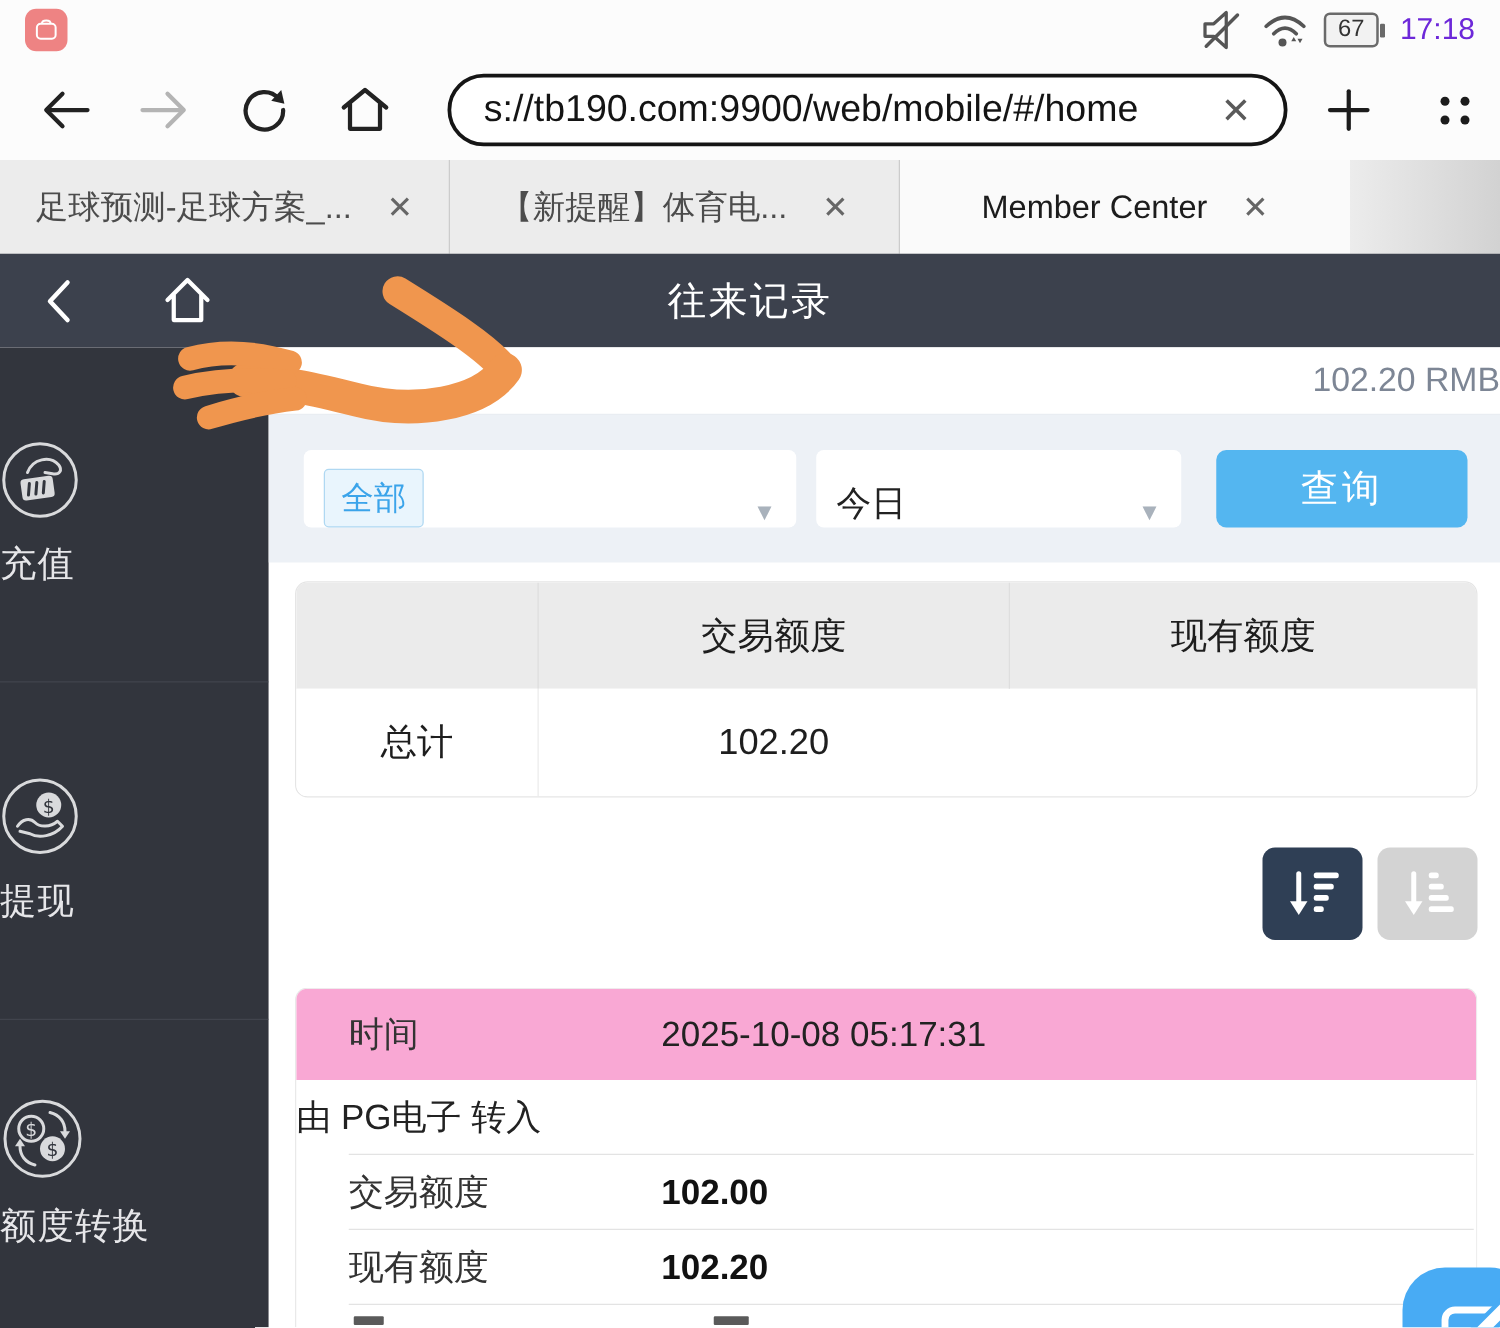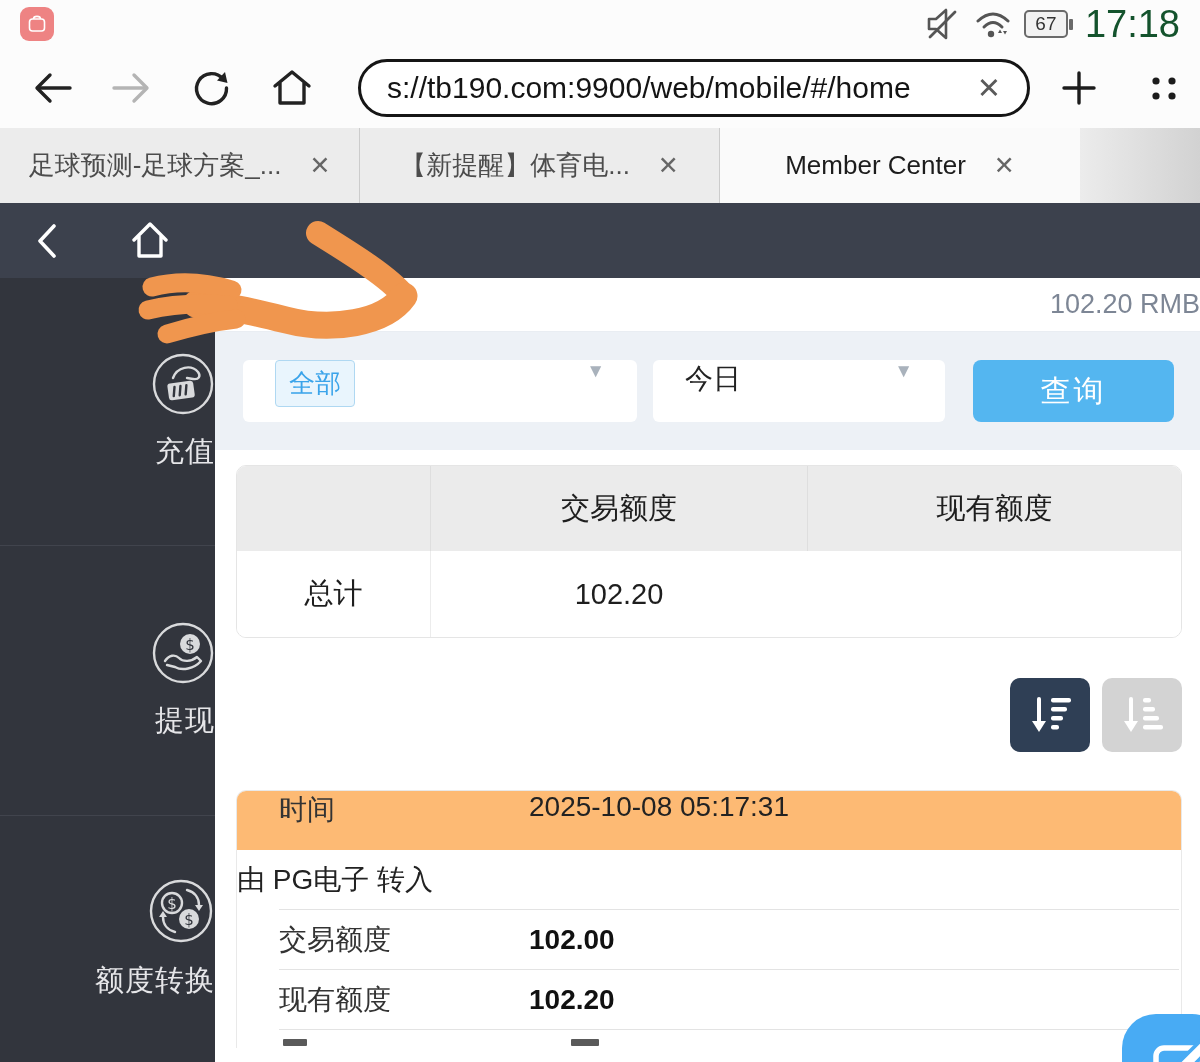--- a/index.html
+++ b/index.html
@@ -8,21 +8,21 @@
           background:#fff; font-family:"Liberation Sans","DejaVu Sans",sans-serif; }
 
   
   .status-bar { height:48px; background:#fcfcfc; display:flex; align-items:center; padding:0 14px; }
   .app-icon { width:34px; height:34px; border-radius:9px; background:#ee8383; margin-left:6px;
               display:flex; align-items:center; justify-content:center; }
   .sb-right { margin-left:auto; display:flex; align-items:center; gap:11px; padding-right:6px; }
   .battery { width:44px; height:28px; border:2.5px solid #6a6a6a; border-radius:5px; background:#f2f2f2;
              display:flex; align-items:center; justify-content:center; font-size:19px; color:#333; position:relative; }
   .battery::after { content:""; position:absolute; right:-7px; top:7px; width:4px; height:11px; background:#6a6a6a; border-radius:1px; }
-  .sb-time { font-size:38px; color:#14532d; margin-left:6px; }
+  .sb-time { font-size:24px; color:#6d28d9; margin-left:6px; }
 
   
   .toolbar { height:80px; background:#fcfcfc; display:flex; align-items:center; }
   .nav-slot { width:80px; display:flex; align-items:center; justify-content:center; }
   .url-pill { width:672px; height:58px; margin-left:26px; border:3px solid #151515; border-radius:30px;
               display:flex; align-items:center; padding:0 26px; background:#fff; }
   .url-text { flex:1; font-size:30px; color:#141414; white-space:nowrap; overflow:hidden; }
   .url-clear { font-size:29px; color:#5a5a5a; margin-left:8px; }
   .tb-right { display:flex; align-items:center; margin-left:30px; gap:46px; }
 
@@ -37,31 +37,31 @@
 
   
   .app-header { height:75px; background:#3c414d; position:relative; display:flex; align-items:center; }
   .hdr-back { position:absolute; left:32px; top:18px; }
   .hdr-home { position:absolute; left:126px; top:13px; }
   .hdr-title { width:100%; text-align:center; color:#ffffff; font-size:31px; letter-spacing:2px; }
 
   
   .body-row { display:flex; height:784px; }
   .sidebar { width:215px; background:#32353d; display:flex; flex-direction:column; }
-  .side-item { height:267px; display:flex; flex-direction:column; align-items:flex-end; justify-content:center; gap:16px; }
+  .side-item { height:267px; display:flex; flex-direction:column; align-items:flex-start; justify-content:center; gap:16px; }
   .side-item.b { border-top:1px solid #41444d; height:270px; }
   .side-item.c { border-top:1px solid #41444d; flex:1; }
   .side-label { color:#e6e6e9; font-size:29px; letter-spacing:1px; }
 
   .content { flex:1; position:relative; background:#fff; }
   .balance-bar { height:54px; background:#fff; display:flex; align-items:center; justify-content:flex-end;
                  font-size:27px; color:#7d8695; border-bottom:1px solid #e9edf2; }
   .filter-band { height:118px; background:#edf1f6; position:relative; }
   .dd { position:absolute; top:28px; height:62px; background:#fff; border-radius:6px;
-        display:flex; align-items:flex-start; padding:0 32px; }
+        display:flex; align-items:flex-end; padding:0 16px; }
   .dd1 { left:28px; width:394px; }
   .dd2 { left:438px; width:292px; font-size:28px; color:#222; }
   .chip { background:#e9f5fd; border:1px solid #afd8f2; border-radius:4px; padding:5px 13px;
           font-size:26px; color:#3ba4ea; }
   .caret { margin-left:auto; font-size:19px; color:#a9b2bc; }
   .query-btn { position:absolute; left:758px; top:28px; width:201px; height:62px; background:#54b6f0;
                border-radius:8px; display:flex; align-items:center; justify-content:center;
                color:#fff; font-size:30px; letter-spacing:3px; }
 
   
@@ -76,21 +76,21 @@
 
   
   .sort-btn { position:absolute; top:400px; width:80px; height:74px; border-radius:10px;
               display:flex; align-items:center; justify-content:center; }
   .sort-desc { left:795px; background:#2f3f55; }
   .sort-asc  { left:887px; background:#d3d3d3; }
 
   
   .record-card { position:absolute; left:21px; top:512px; width:946px; background:#fff;
                  border:1px solid #e9e9e9; border-bottom:none; border-radius:10px 10px 0 0; overflow:hidden; }
-  .rec-head { height:59px; background:#fdba74; display:flex; }
+  .rec-head { height:73px; background:#f9a8d4; display:flex; align-items:center; }
   .rec-row { height:59px; display:flex; align-items:center; }
   .rec-label { width:292px; padding-left:42px; font-size:28px; color:#333; flex-shrink:0; }
   .rec-value { font-size:28px; color:#222; }
   .rec-value.bold { font-weight:bold; color:#111; }
   .rec-div { height:1px; background:#e3e3e3; margin:0 2px 0 42px; }
   .rec-partial { height:18px; position:relative; }
   .pm { position:absolute; top:9px; height:7px; background:#5a5a5a; border-radius:1px; }
   .pm1 { left:46px; width:24px; } .pm2 { left:334px; width:28px; }
 
   
@@ -189,20 +189,21 @@
     <div class="tab-filler"></div>
   </div>
 
   <div class="app-header">
     <svg class="hdr-back" width="30" height="40" viewBox="0 0 30 40">
       <polyline points="22,5 8,20 22,35" fill="none" stroke="#fff" stroke-width="3.6" stroke-linecap="round" stroke-linejoin="round"></polyline>
     </svg>
     <svg class="hdr-home" width="48" height="48" viewBox="0 0 48 48">
       <path d="M8 24 L24 8 L40 24 M13 20 V40 H35 V20" fill="none" stroke="#fff" stroke-width="3.4" stroke-linecap="round" stroke-linejoin="round"></path>
     </svg>
+    <div class="hdr-title">往来记录</div>
   </div>
 
   <div class="body-row">
 
     <div class="sidebar">
       <div class="side-item">
         <svg width="64" height="64" viewBox="0 0 64 64">
           <circle cx="32" cy="32" r="29" fill="none" stroke="#d9dadc" stroke-width="2.4"></circle>
           <path d="M22 26 C26 15 40 12 47 20 C50 24 48 28 42 27 L36 26" fill="none" stroke="#d9dadc" stroke-width="2.4" stroke-linecap="round"></path>
           <rect x="17" y="30" width="26" height="17" rx="3" fill="#d9dadc" transform="rotate(-8 30 38)"></rect>

